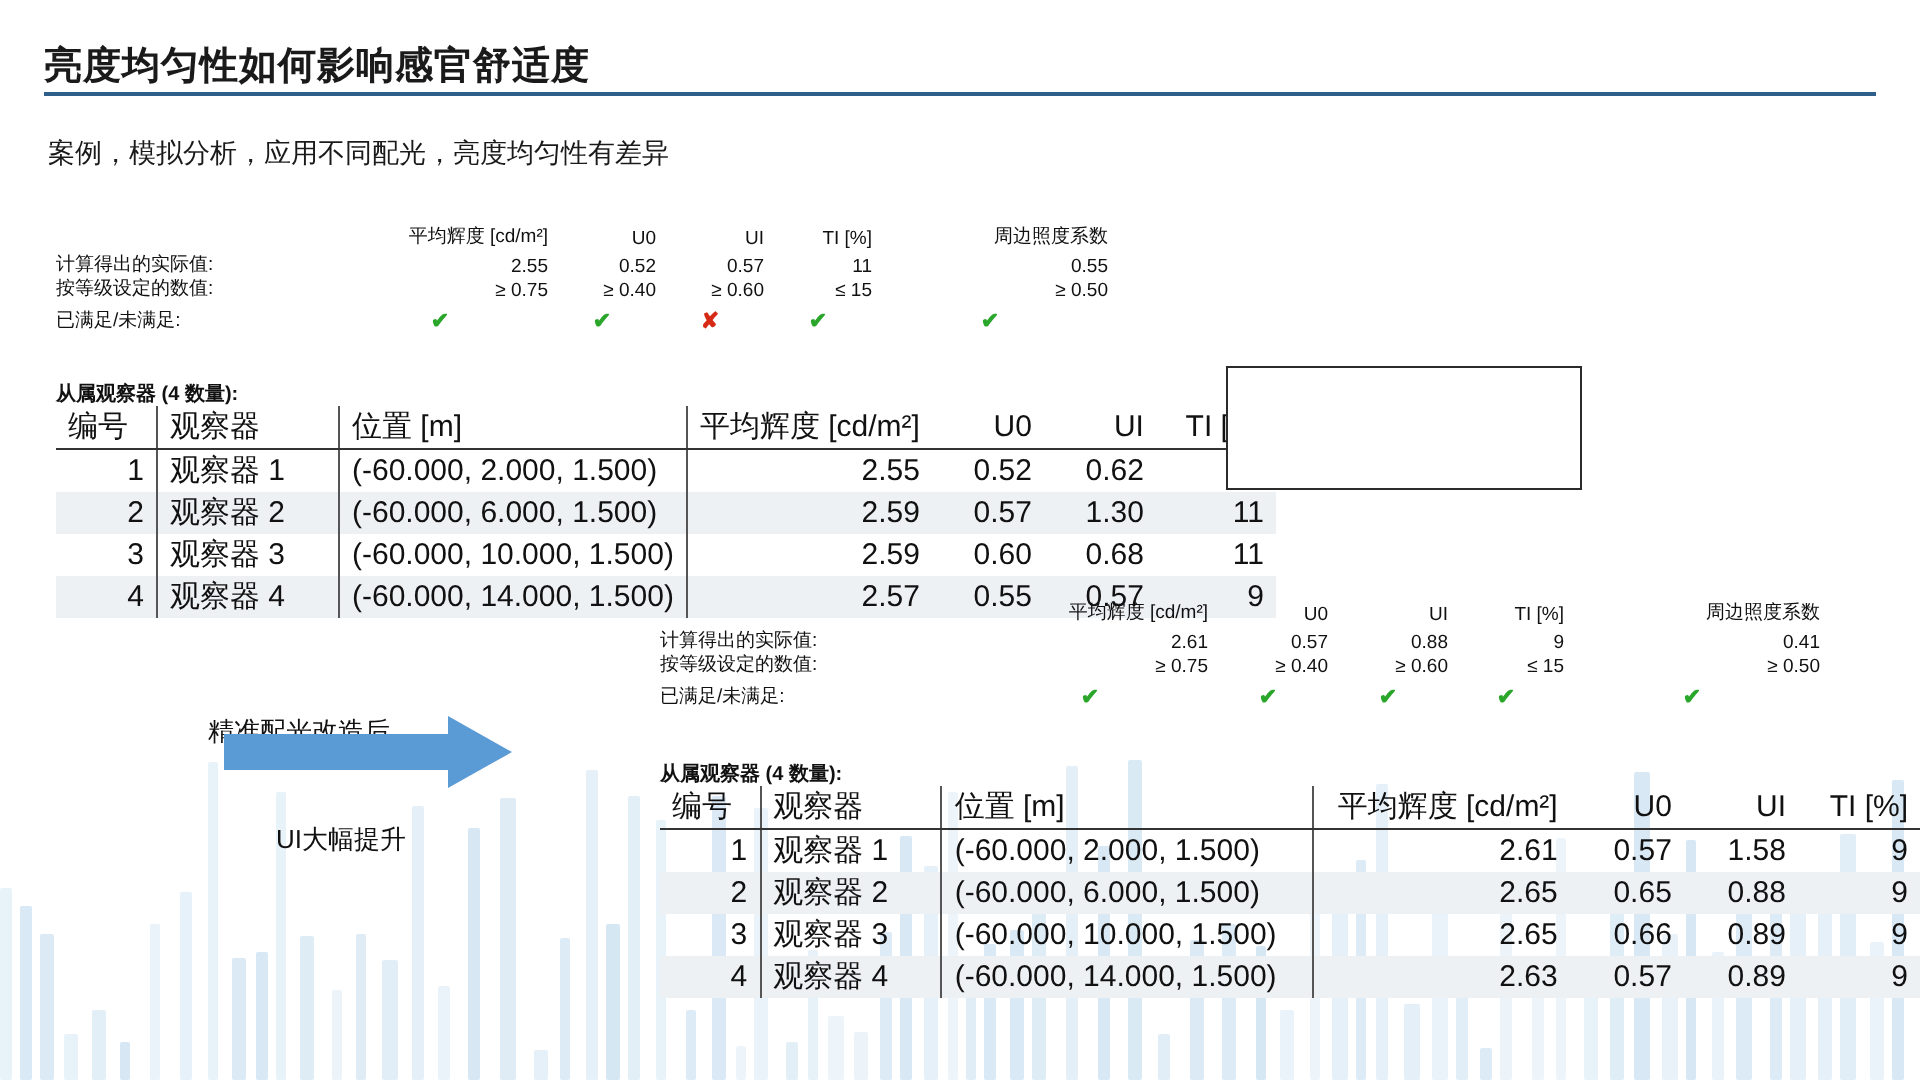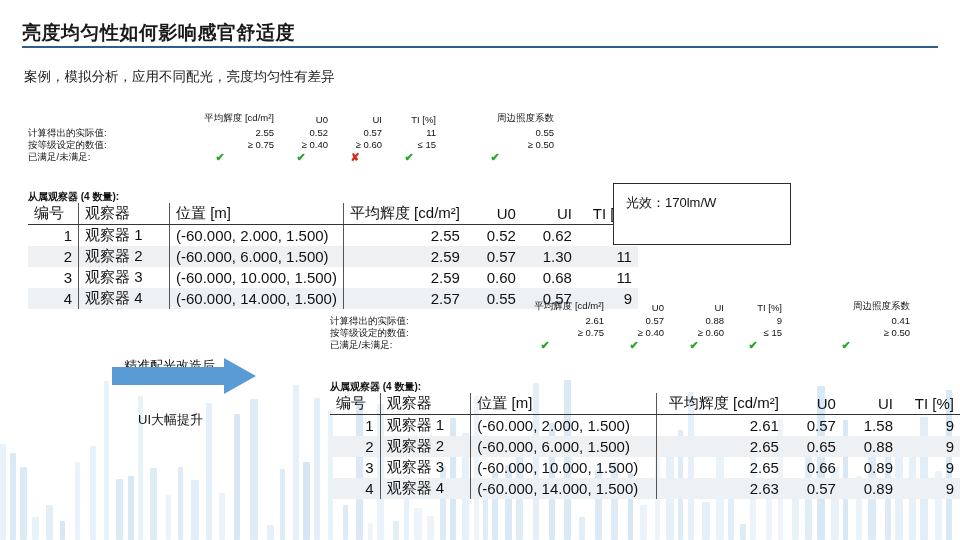--- a/index.html
+++ b/index.html
@@ -87,21 +87,21 @@
     text-align: right;
     white-space: nowrap;
   }
   .summary .hdr {
     font-size: 9.5px;
     color: #111;
     padding-bottom: 2px;
   }
   .summary .row {
     display: flex;
-    align-items: flex-start;
+    align-items: flex-end;
     height: 12px;
   }
   .check {
     color: #2aa72a;
     font-size: 11px;
     font-weight: bold;
     text-align: center;
   }
   .cross {
     color: #d72a16;
@@ -175,21 +175,21 @@
   .arrow-head {
     position: absolute;
     left: 112px; top: 0;
     width: 0; height: 0;
     border-top: 18px solid transparent;
     border-bottom: 18px solid transparent;
     border-left: 32px solid #5b9bd5;
   }
   .arrow-label-top {
     position: absolute;
-    left: 124px;
+    left: 104px;
     top: 357px;
     font-size: 13px;
     color: #111;
   }
   .arrow-label-bottom {
     position: absolute;
     left: 138px;
     top: 411px;
     font-size: 13px;
     color: #111;
@@ -369,21 +369,20 @@
             <td class="vline" style="width: 158px;">(-60.000, 14.000, 1.500)</td>
             <td class="vline num" style="width: 110px;">2.57</td>
             <td class="num" style="width: 44px;">0.55</td>
             <td class="num" style="width: 44px;">0.57</td>
             <td class="num" style="width: 48px;">9</td>
           </tr>
         </tbody>
     </table>
 
     <div class="infobox">
-      <div>光效：170lm/W</div>
     </div>
 
     <div class="arrow-label-top">精准配光改造后</div>
     <div class="arrow-wrap">
       <div class="arrow-body"></div>
       <div class="arrow-head"></div>
     </div>
     <div class="arrow-label-bottom">UI大幅提升</div>
 
     <div class="summary" style="left:330px; top:300px; width:588px;">

